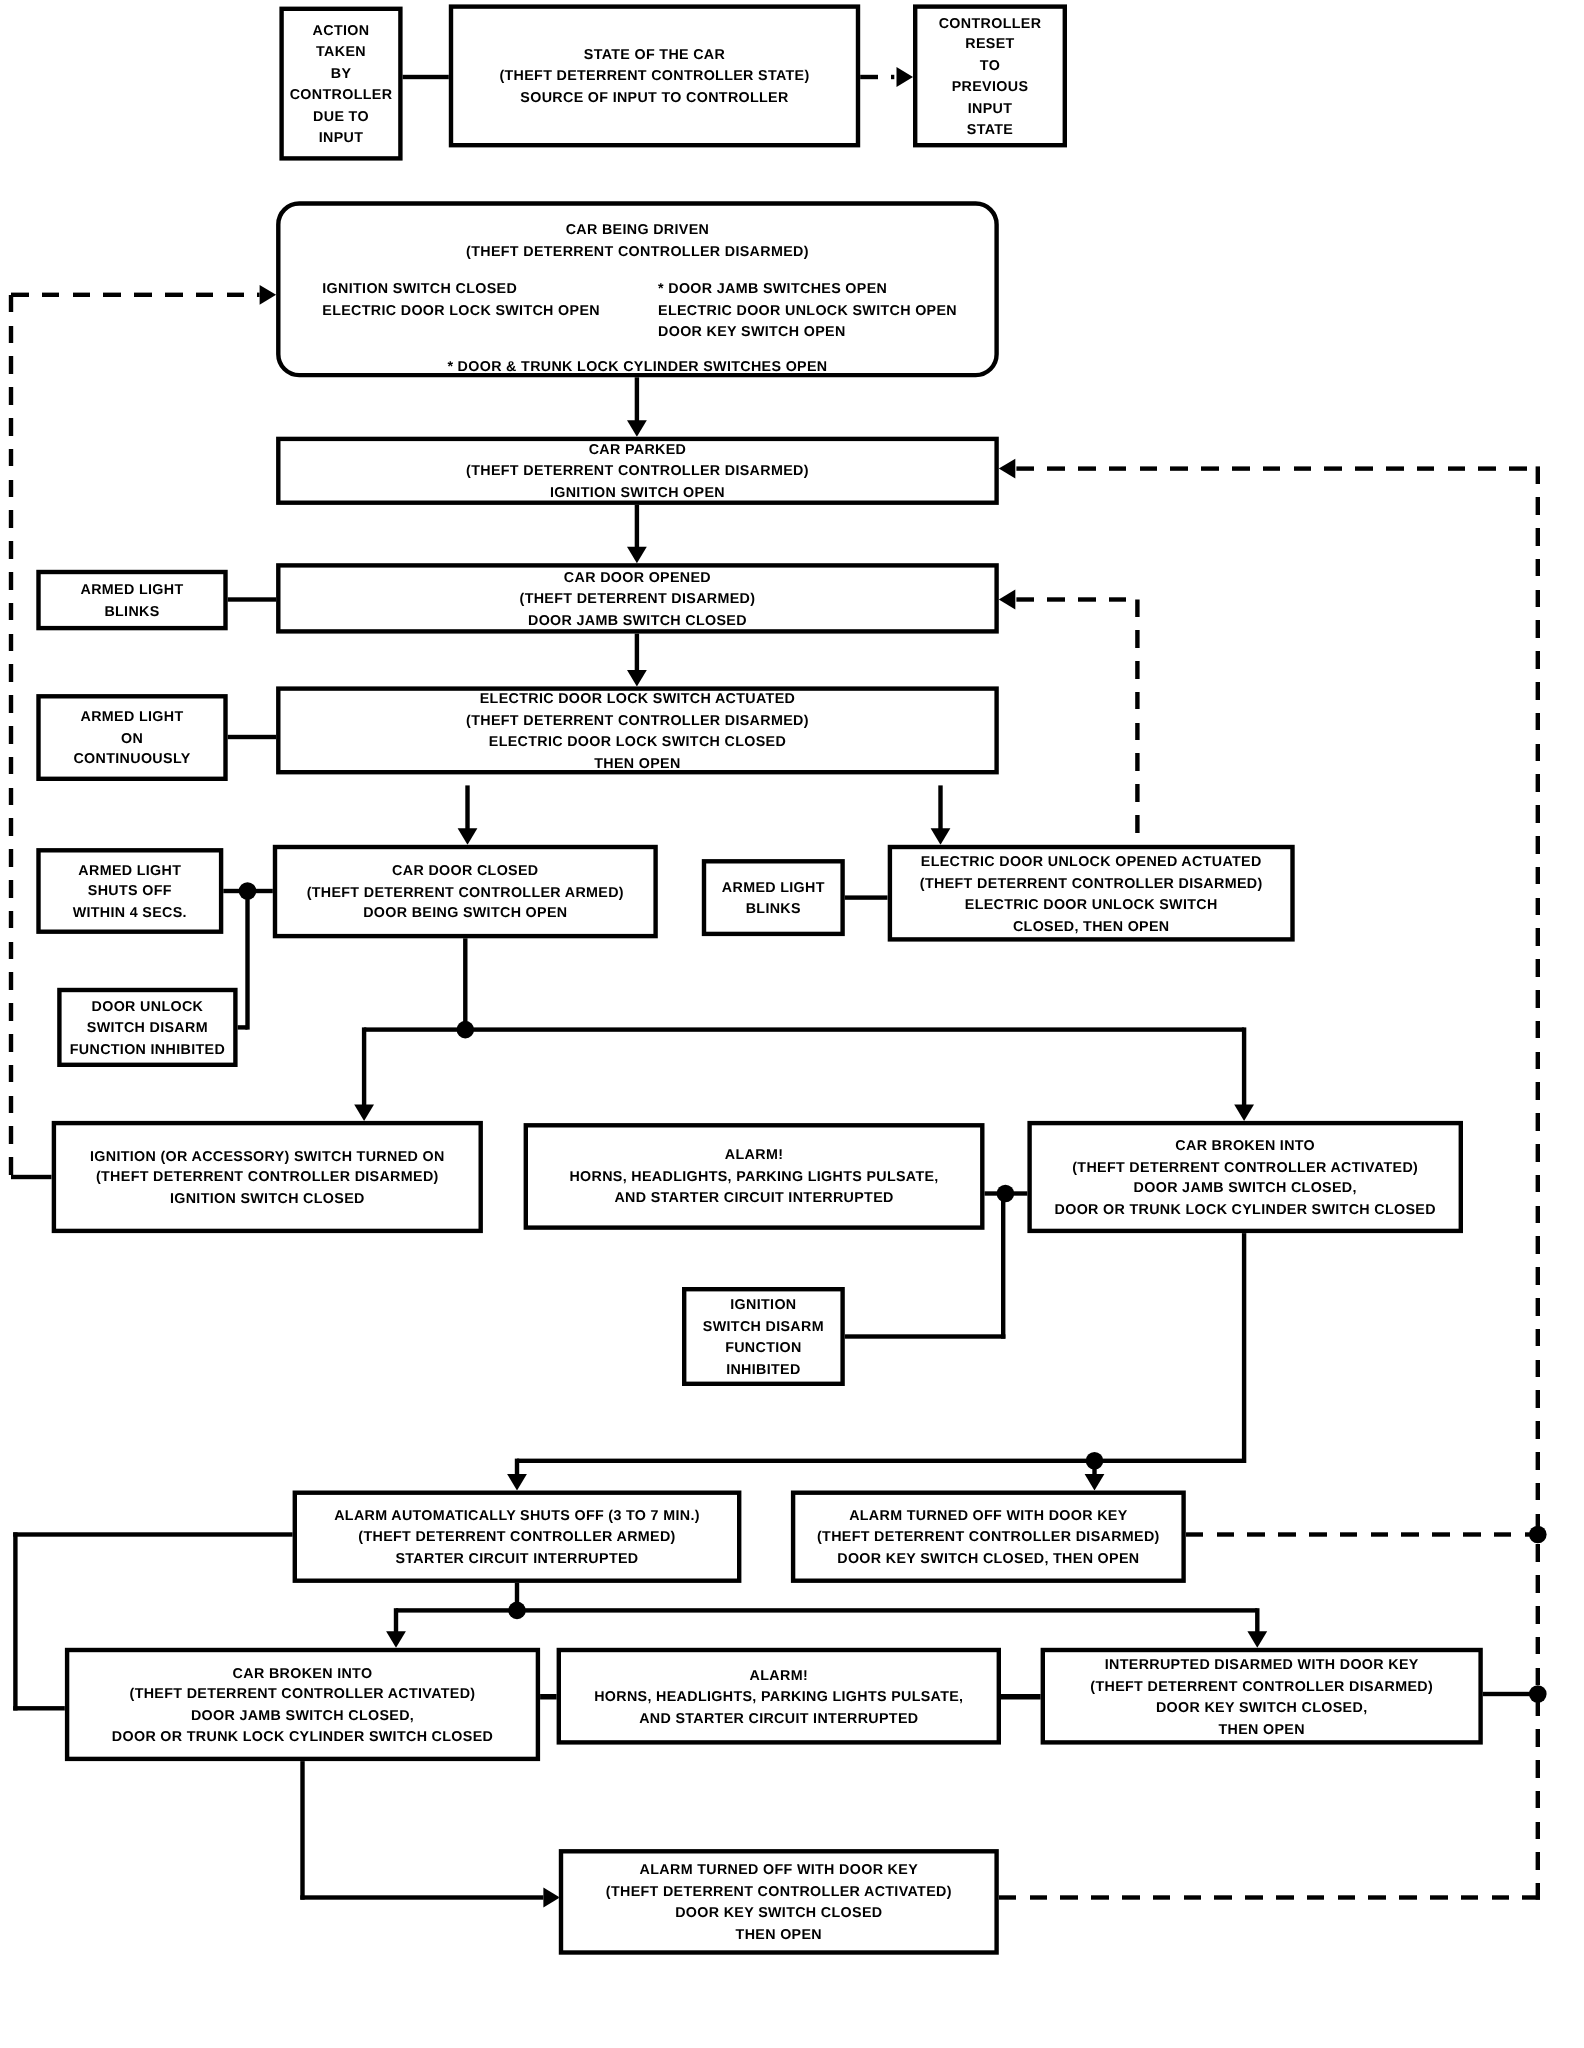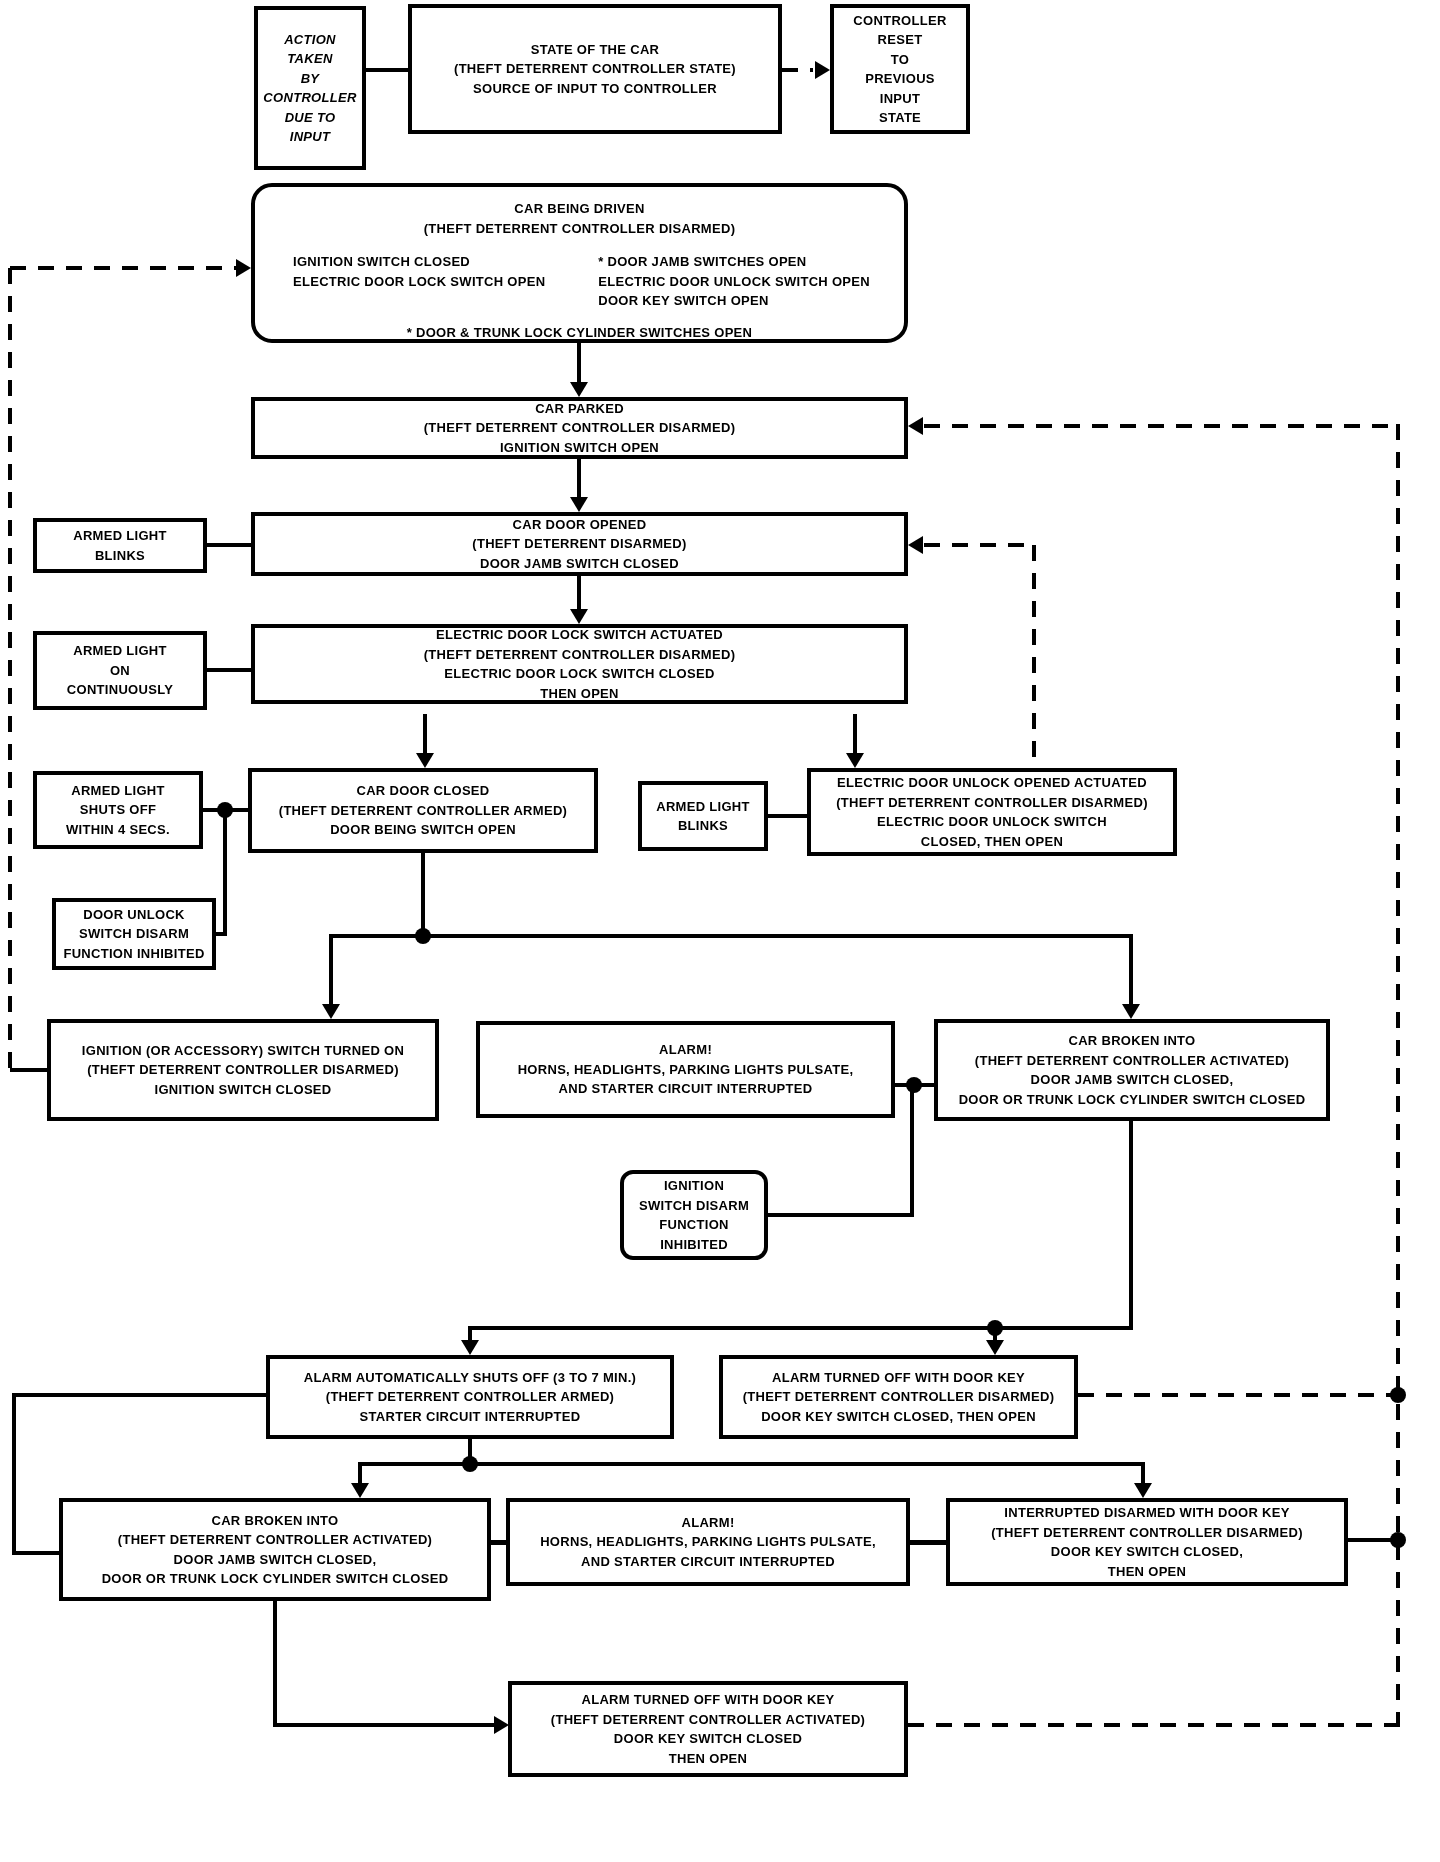--- a/index.html
+++ b/index.html
@@ -24,21 +24,21 @@
   .cbd .cbd-cols{display:flex;flex-direction:row;justify-content:space-between;
                  margin-top:14px;padding:0 14px 0 18px;text-align:left;}
   .cbd .cbd-col{text-align:left;}
   .cbd .cbd-footer{text-align:center;margin-top:12px;white-space:nowrap;}
 </style>
 </head>
 <body>
 
 <div id="canvas">
 
-  <div class="box" style="left:254px;top:6px;width:112px;height:164px;font-style:italic;">
+  <div class="box" style="left:254px;top:6px;width:112px;height:140px;">
       <div class="ln">ACTION</div>
       <div class="ln">TAKEN</div>
       <div class="ln">BY</div>
       <div class="ln">CONTROLLER</div>
       <div class="ln">DUE TO</div>
       <div class="ln">INPUT</div>
     </div>
   <div class="box" style="left:408px;top:4px;width:374px;height:130px;">
       <div class="ln">STATE OF THE CAR</div>
       <div class="ln">(THEFT DETERRENT CONTROLLER STATE)</div>
@@ -180,21 +180,21 @@
       <div class="ln">CAR BROKEN INTO</div>
       <div class="ln">(THEFT DETERRENT CONTROLLER ACTIVATED)</div>
       <div class="ln">DOOR JAMB SWITCH CLOSED,</div>
       <div class="ln">DOOR OR TRUNK LOCK CYLINDER SWITCH CLOSED</div>
     </div>
   <div class="hl" style="left:895px;top:1083px;width:39px;"></div>
   <div class="dot" style="left:906px;top:1077px;"></div>
 
   <div class="vl" style="left:910px;top:1085px;height:132px;"></div>
   <div class="hl" style="left:768px;top:1213px;width:146px;"></div>
-  <div class="box" style="left:620px;top:1170px;width:148px;height:90px;border-radius:13px;">
+  <div class="box" style="left:620px;top:1170px;width:148px;height:90px;">
       <div class="ln">IGNITION</div>
       <div class="ln">SWITCH DISARM</div>
       <div class="ln">FUNCTION</div>
       <div class="ln">INHIBITED</div>
     </div>
 
   <div class="vl" style="left:1129px;top:1121px;height:209px;"></div>
   <div class="hl" style="left:470px;top:1326px;width:661px;"></div>
   <div class="dot" style="left:987px;top:1320px;"></div>
   <div class="vl" style="left:468px;top:1326px;height:15px;"></div>

